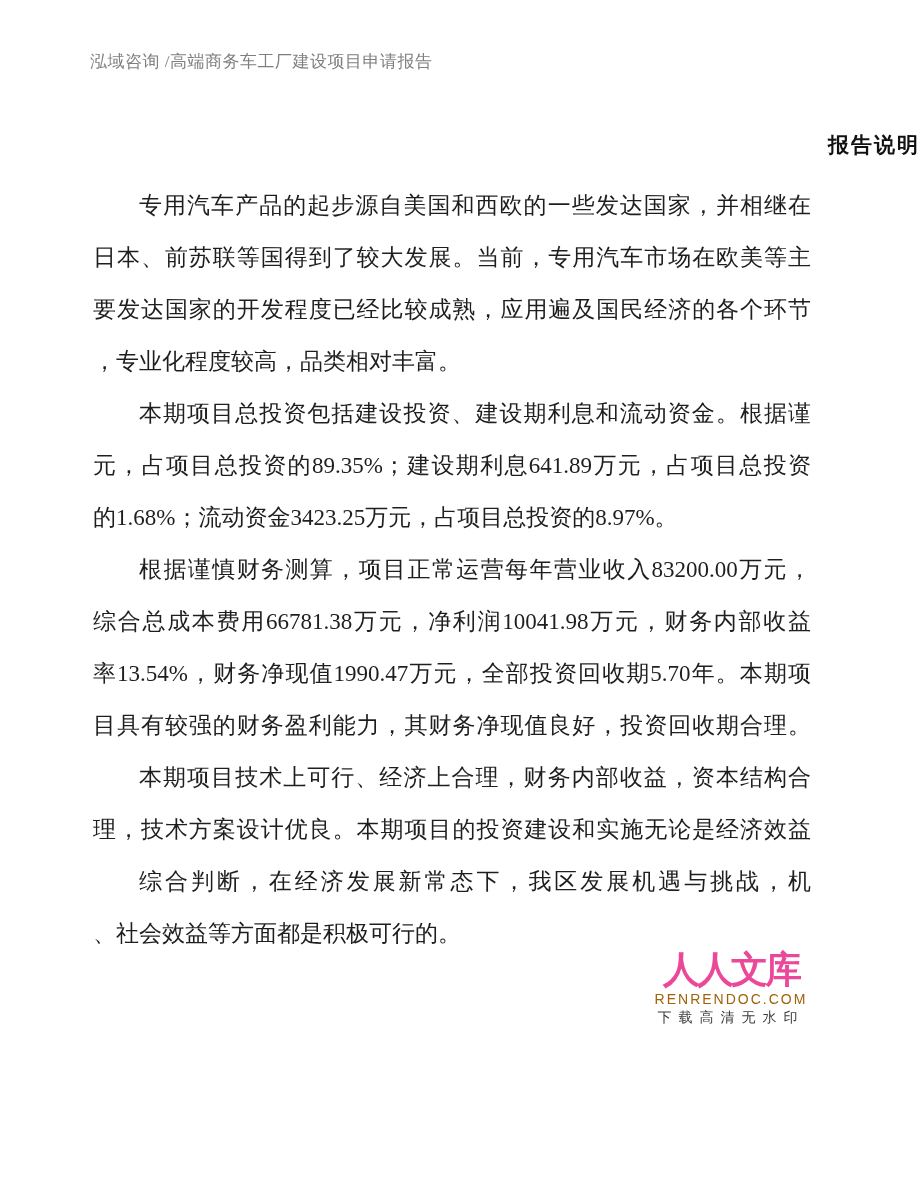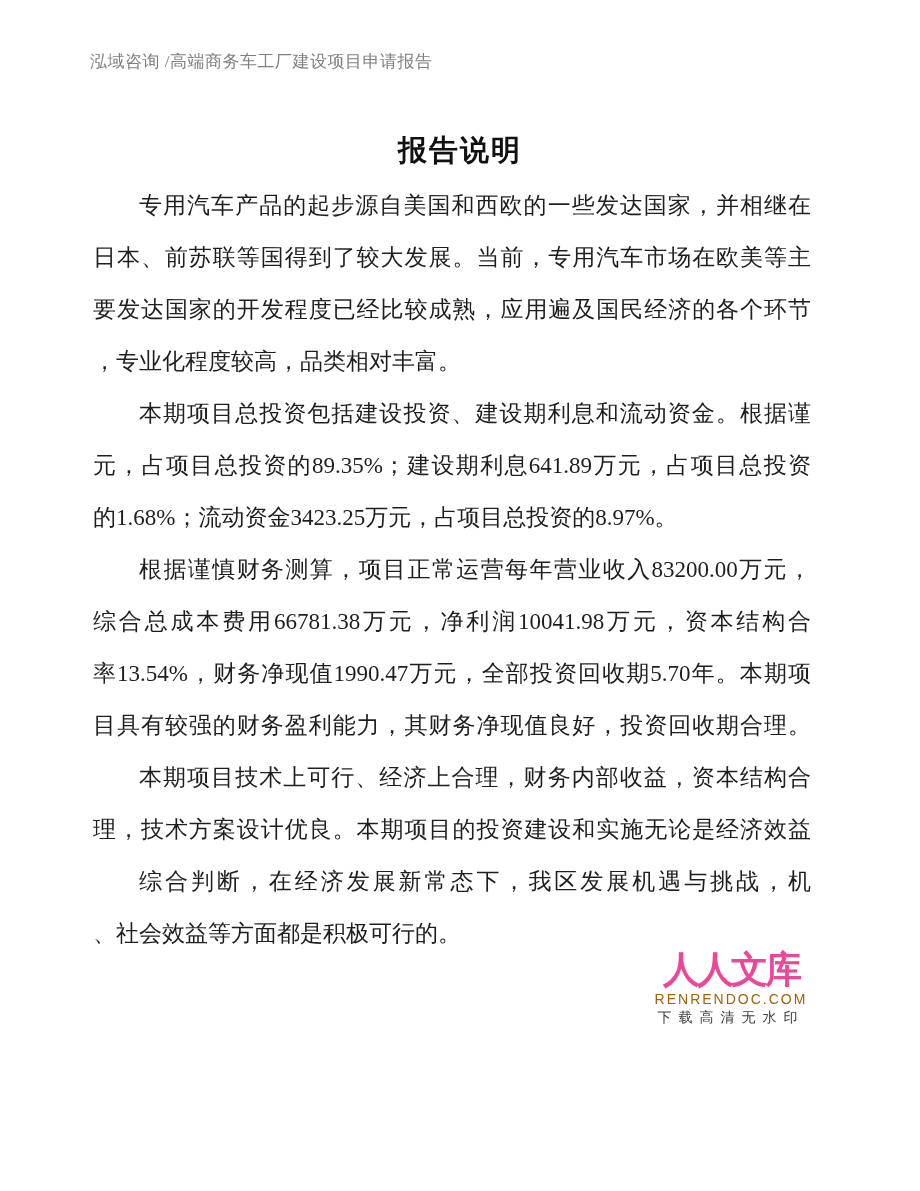--- a/index.html
+++ b/index.html
@@ -23,23 +23,23 @@
     letter-spacing: 0.5px;
     color: #7f7f7f;
     white-space: nowrap;
   }
   .doc-title {
     position: absolute;
     left: 0;
     right: 0;
     top: 131px;
     margin: 0;
-    text-align: center;
+    text-align: right;
     font-family: "Liberation Sans", "DejaVu Sans", sans-serif;
-    font-size: 29px;
+    font-size: 21px;
     font-weight: bold;
     letter-spacing: 2px;
     color: #111111;
   }
   .doc-body {
     position: absolute;
     left: 93px;
     top: 180px;
     width: 718px;
     font-size: 23px;
@@ -107,21 +107,21 @@
     <div class="line justify indent">专用汽车产品的起步源自美国和西欧的一些发达国家，并相继在</div>
     <div class="line justify">日本、前苏联等国得到了较大发展。当前，专用汽车市场在欧美等主</div>
     <div class="line justify">要发达国家的开发程度已经比较成熟，应用遍及国民经济的各个环节</div>
     <div class="line">，专业化程度较高，品类相对丰富。</div>
 
     <div class="line justify indent">本期项目总投资包括建设投资、建设期利息和流动资金。根据谨</div>
     <div class="line justify">元，占项目总投资的89.35%；建设期利息641.89万元，占项目总投资</div>
     <div class="line">的1.68%；流动资金3423.25万元，占项目总投资的8.97%。</div>
 
     <div class="line justify indent">根据谨慎财务测算，项目正常运营每年营业收入83200.00万元，</div>
-    <div class="line justify">综合总成本费用66781.38万元，净利润10041.98万元，资本结构合</div>
+    <div class="line justify">综合总成本费用66781.38万元，净利润10041.98万元，财务内部收益</div>
     <div class="line justify">率13.54%，财务净现值1990.47万元，全部投资回收期5.70年。本期项</div>
     <div class="line justify">目具有较强的财务盈利能力，其财务净现值良好，投资回收期合理。</div>
 
     <div class="line justify indent">本期项目技术上可行、经济上合理，财务内部收益，资本结构合</div>
     <div class="line justify">理，技术方案设计优良。本期项目的投资建设和实施无论是经济效益</div>
     <div class="line justify indent">综合判断，在经济发展新常态下，我区发展机遇与挑战，机</div>
 
     <div class="line">、社会效益等方面都是积极可行的。</div>
   </div>
 

